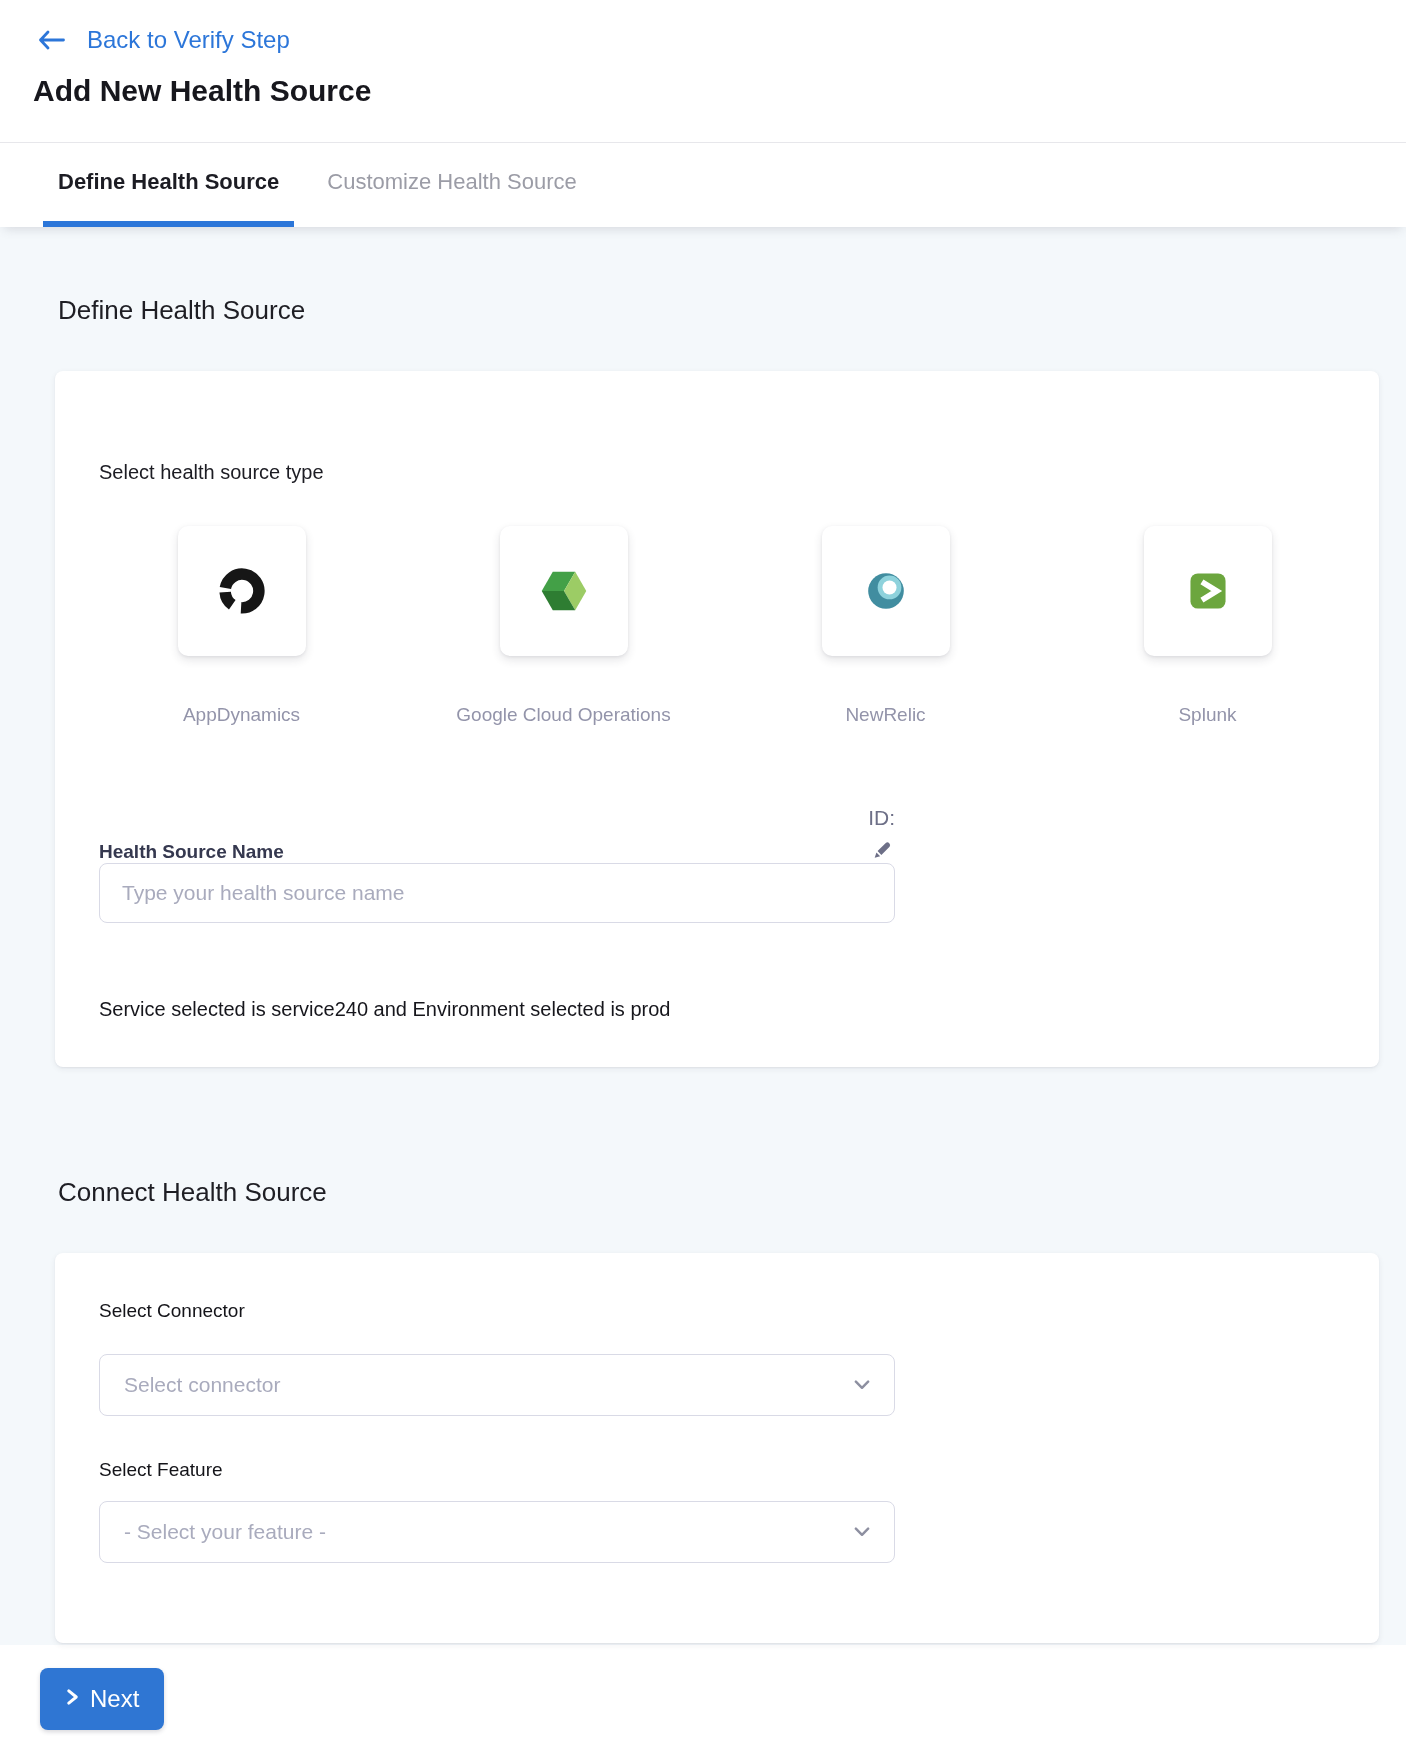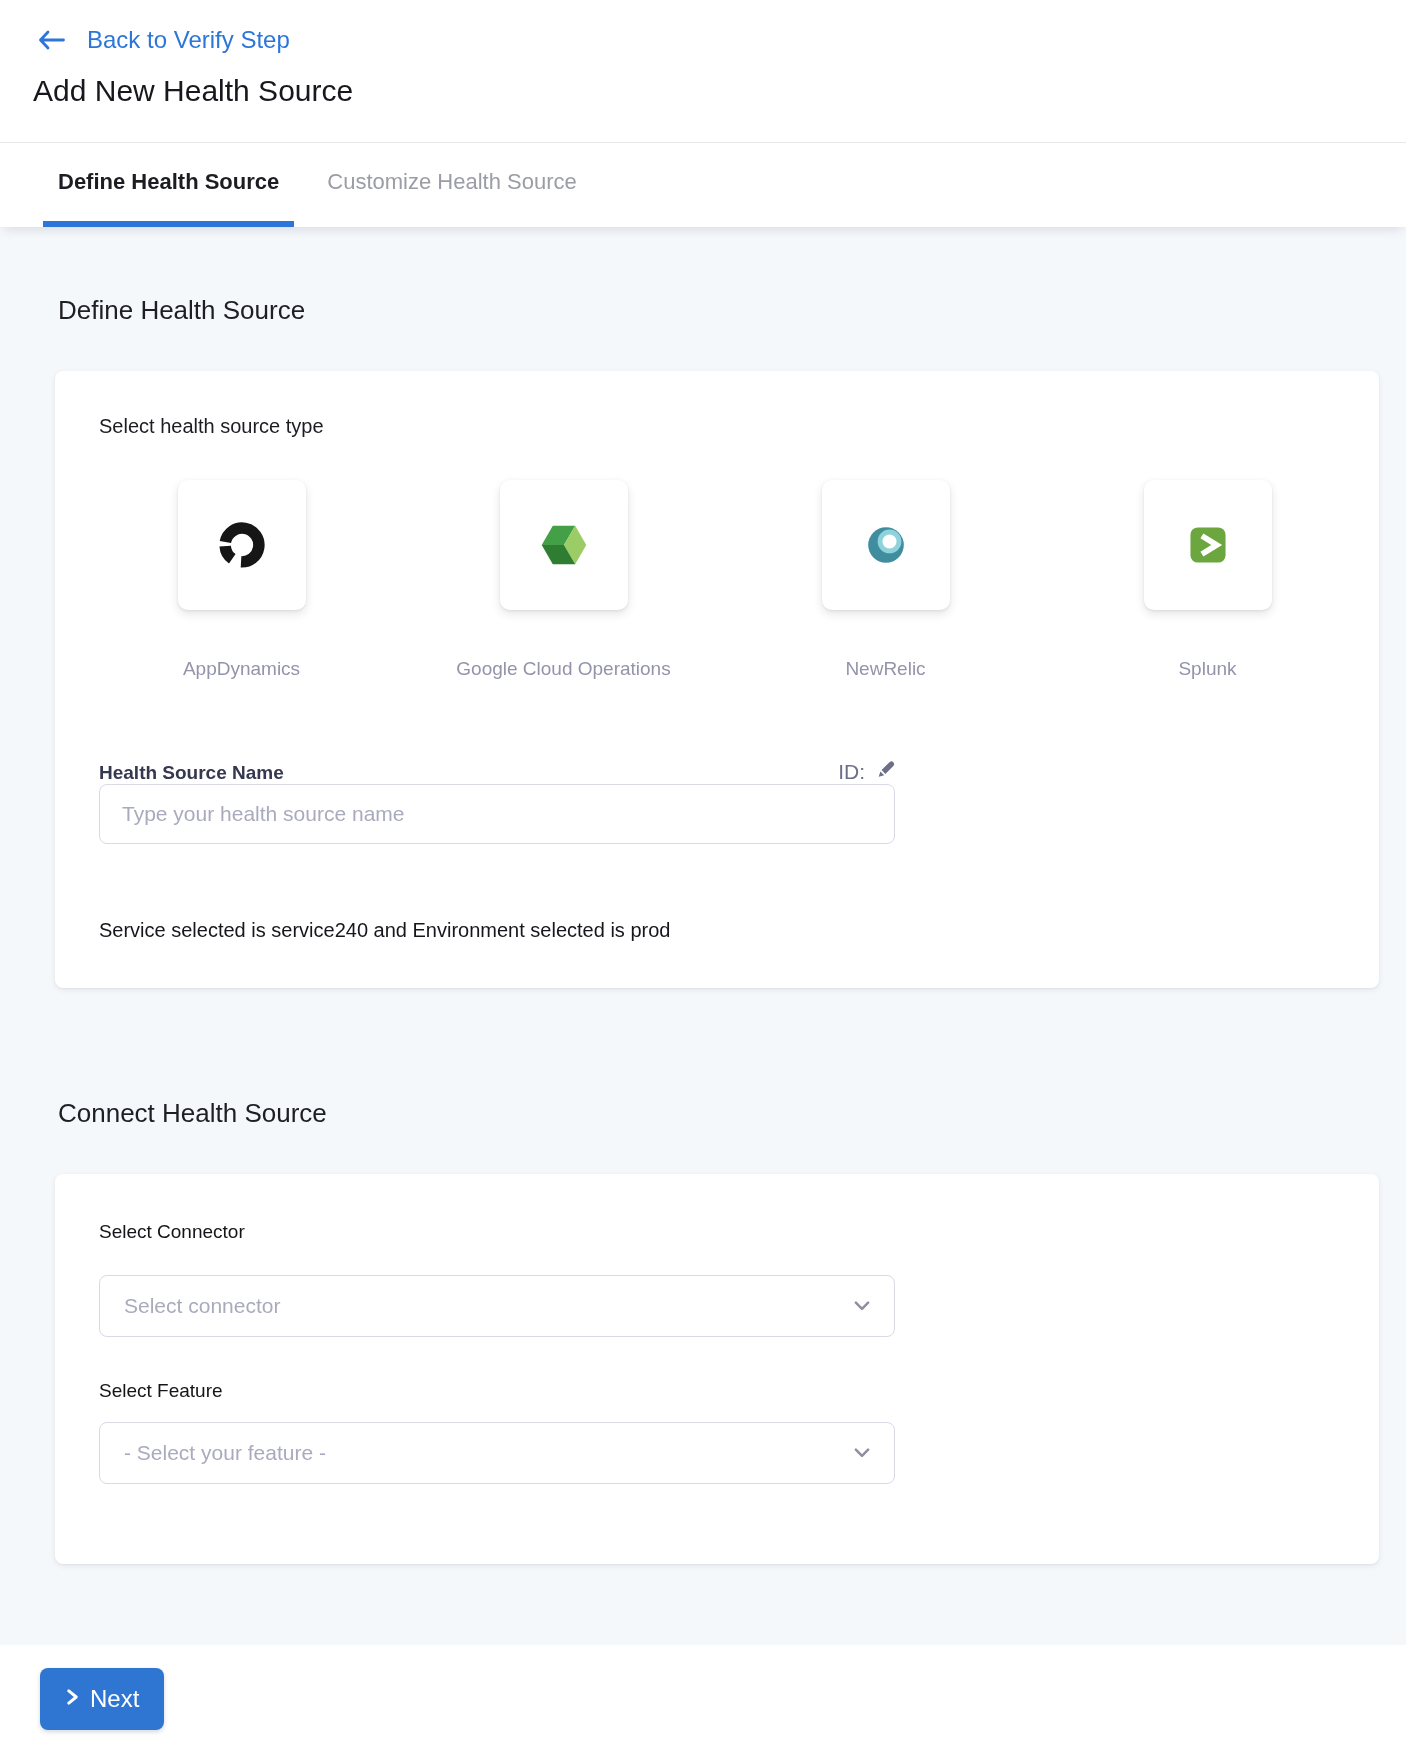--- a/index.html
+++ b/index.html
@@ -5,52 +5,52 @@
   * { box-sizing: border-box; }
   html,body { margin:0; padding:0; background:#fff; }
   body { font-family:"Liberation Sans", sans-serif; color:#1b1b28; }
   .page { position:relative; width:1406px; height:1744px; background:#f9a8d4; overflow:hidden; }
 
   
   .header { height:143px; padding:26px 36px 0 36px; background:#fff; border-bottom:1px solid #e7e7eb; }
   .back-row { display:flex; align-items:center; gap:21px; cursor:pointer; width:max-content; }
   .back-row svg { display:block; }
   .back-link { color:#2c76d9; font-size:24px; font-weight:500; }
-  .page-title { margin:19px 0 0 -3px; font-size:30px; font-weight:400; color:#17171d; line-height:36px; }
+  .page-title { margin:19px 0 0 -3px; font-size:30px; font-weight:700; color:#17171d; line-height:36px; }
 
   
   .tabbar { position:relative; z-index:3; height:84px; background:#fff; display:flex; align-items:stretch;
             padding-left:43px; box-shadow:0 6px 10px -4px rgba(96,97,112,0.20); }
   .tab { display:flex; align-items:center; font-size:22px; border-bottom:6px solid transparent; cursor:pointer; }
   .tab.active { font-weight:700; color:#1c1c23; border-bottom-color:#2c76d9; padding:0 15px; }
   .tab.inactive { color:#9b9ca6; margin-left:33px; font-weight:400; }
 
   
   .content { position:relative; z-index:1; height:1418px; background:#f4f8fb; padding:0 27px 0 55px; }
   .section-heading { margin:0 0 44px 3px; font-size:26px; font-weight:500; color:#1e1e24; line-height:33px; }
   .pt-define { padding-top:67px; }
   .pt-connect { padding-top:109px; }
 
   .card { background:#fff; border-radius:8px; box-shadow:0 2px 6px rgba(40,41,61,0.07), 0 1px 2px rgba(40,41,61,0.06); }
   .card-define { padding:44px 44px 46px; }
   .card-connect { padding:47px 44px 80px; }
 
-  .type-label { font-size:20px; color:#1c1c23; }
+  .type-label { font-size:20px; color:#1c1c23;margin-top:46px; }
 
   .hs-grid { display:flex; margin:42px 0 0 15px;justify-content:space-between; }
   .hs-col { flex:0 0 255px; width:255px; display:flex; flex-direction:column; align-items:center; }
   .hs-tile { width:128px; height:130px; background:#fff; border:none; border-radius:10px; cursor:pointer;
              box-shadow:0 4px 10px rgba(40,41,61,0.12), 0 1px 3px rgba(40,41,61,0.08);
              display:flex; align-items:center; justify-content:center; }
   .hs-tile svg { width:54px; height:54px; display:block; }
   .hs-label { margin-top:48px; font-size:19px; color:#9394aa; white-space:nowrap; }
 
   .name-row { display:flex; justify-content:space-between; align-items:flex-end; width:796px; margin-top:80px; }
   .name-label { font-size:19px; font-weight:700; color:#35384f; }
-  .id-wrap { display:flex; gap:11px; }
+  .id-wrap { display:flex; align-items:center; gap:11px;flex-direction:column; }
   .id-label { font-size:21px; color:#6d6f87; }
   .pencil-btn { background:none; border:none; padding:0; cursor:pointer; display:flex; }
 
   .text-input { width:796px; height:60px; border:1px solid #d9dae6; border-radius:8px;
                 padding:0 22px; font-size:21px; color:#1b1b28; background:#fff; font-family:inherit; outline:none; }
   .text-input::placeholder { color:#a9abbd; }
 
   .service-text { margin-top:75px; font-size:20px; color:#16161c; }
 
   .field-label { font-size:19px; color:#141419; }

